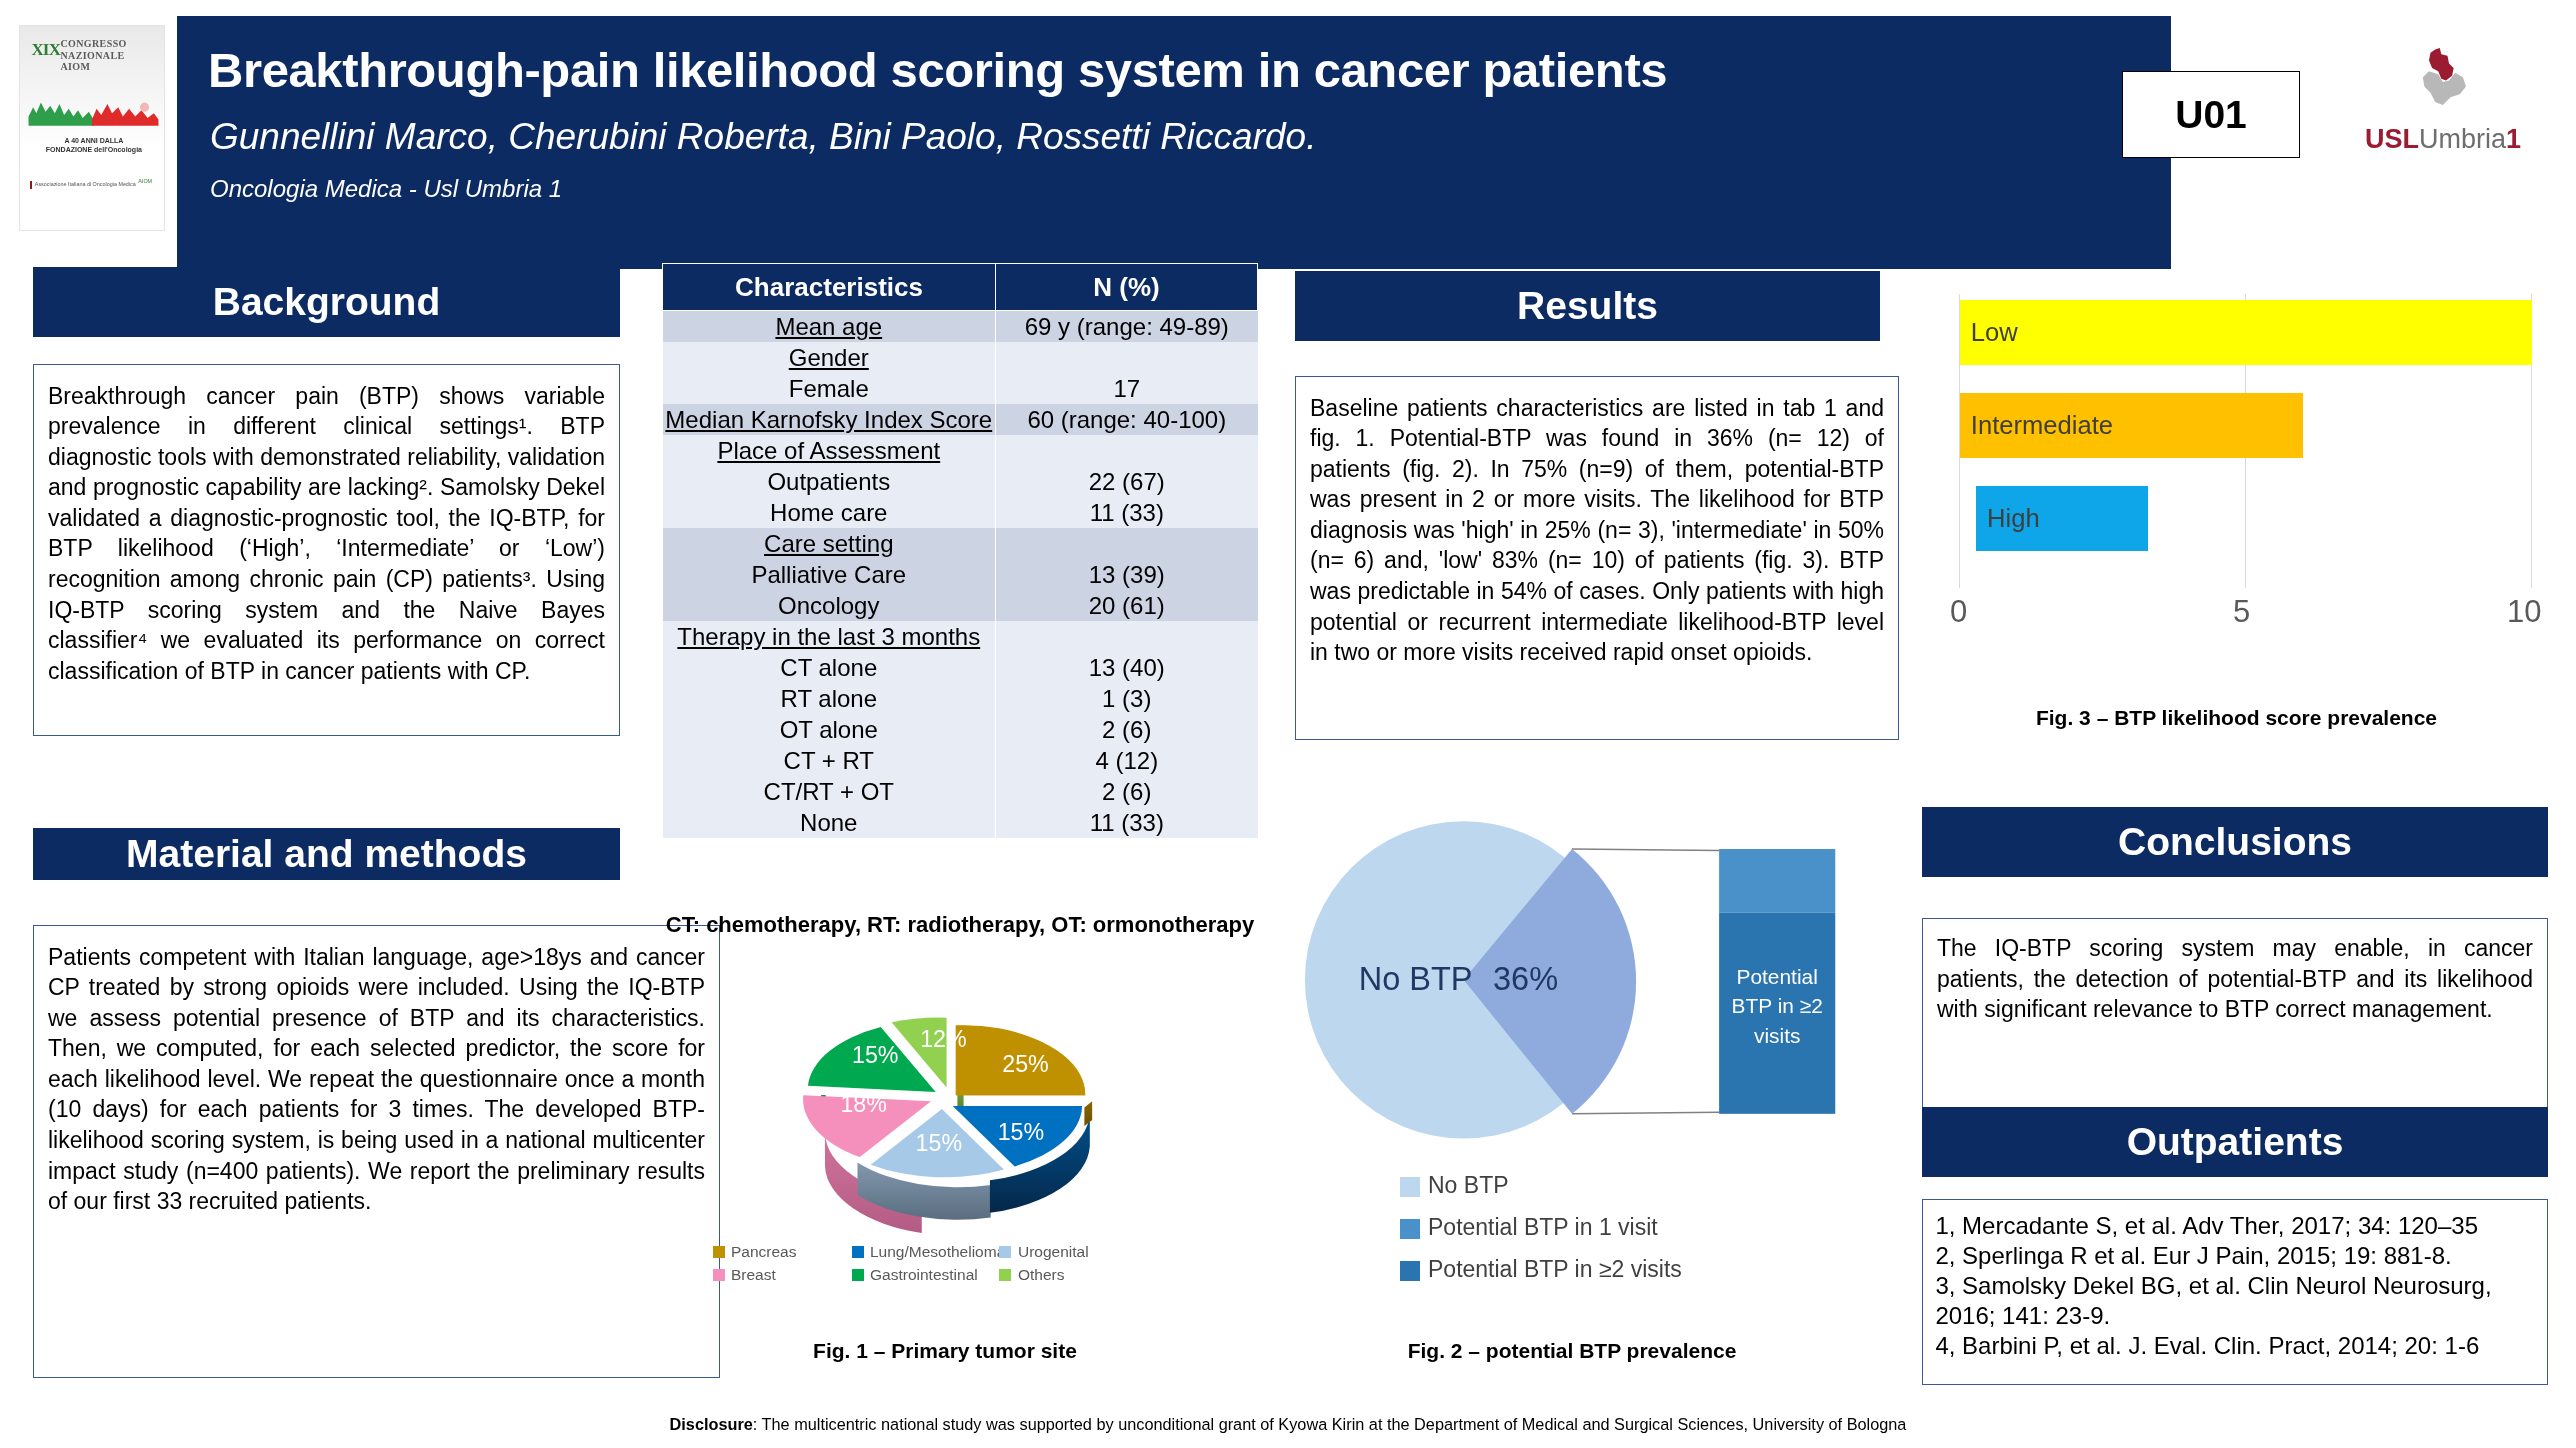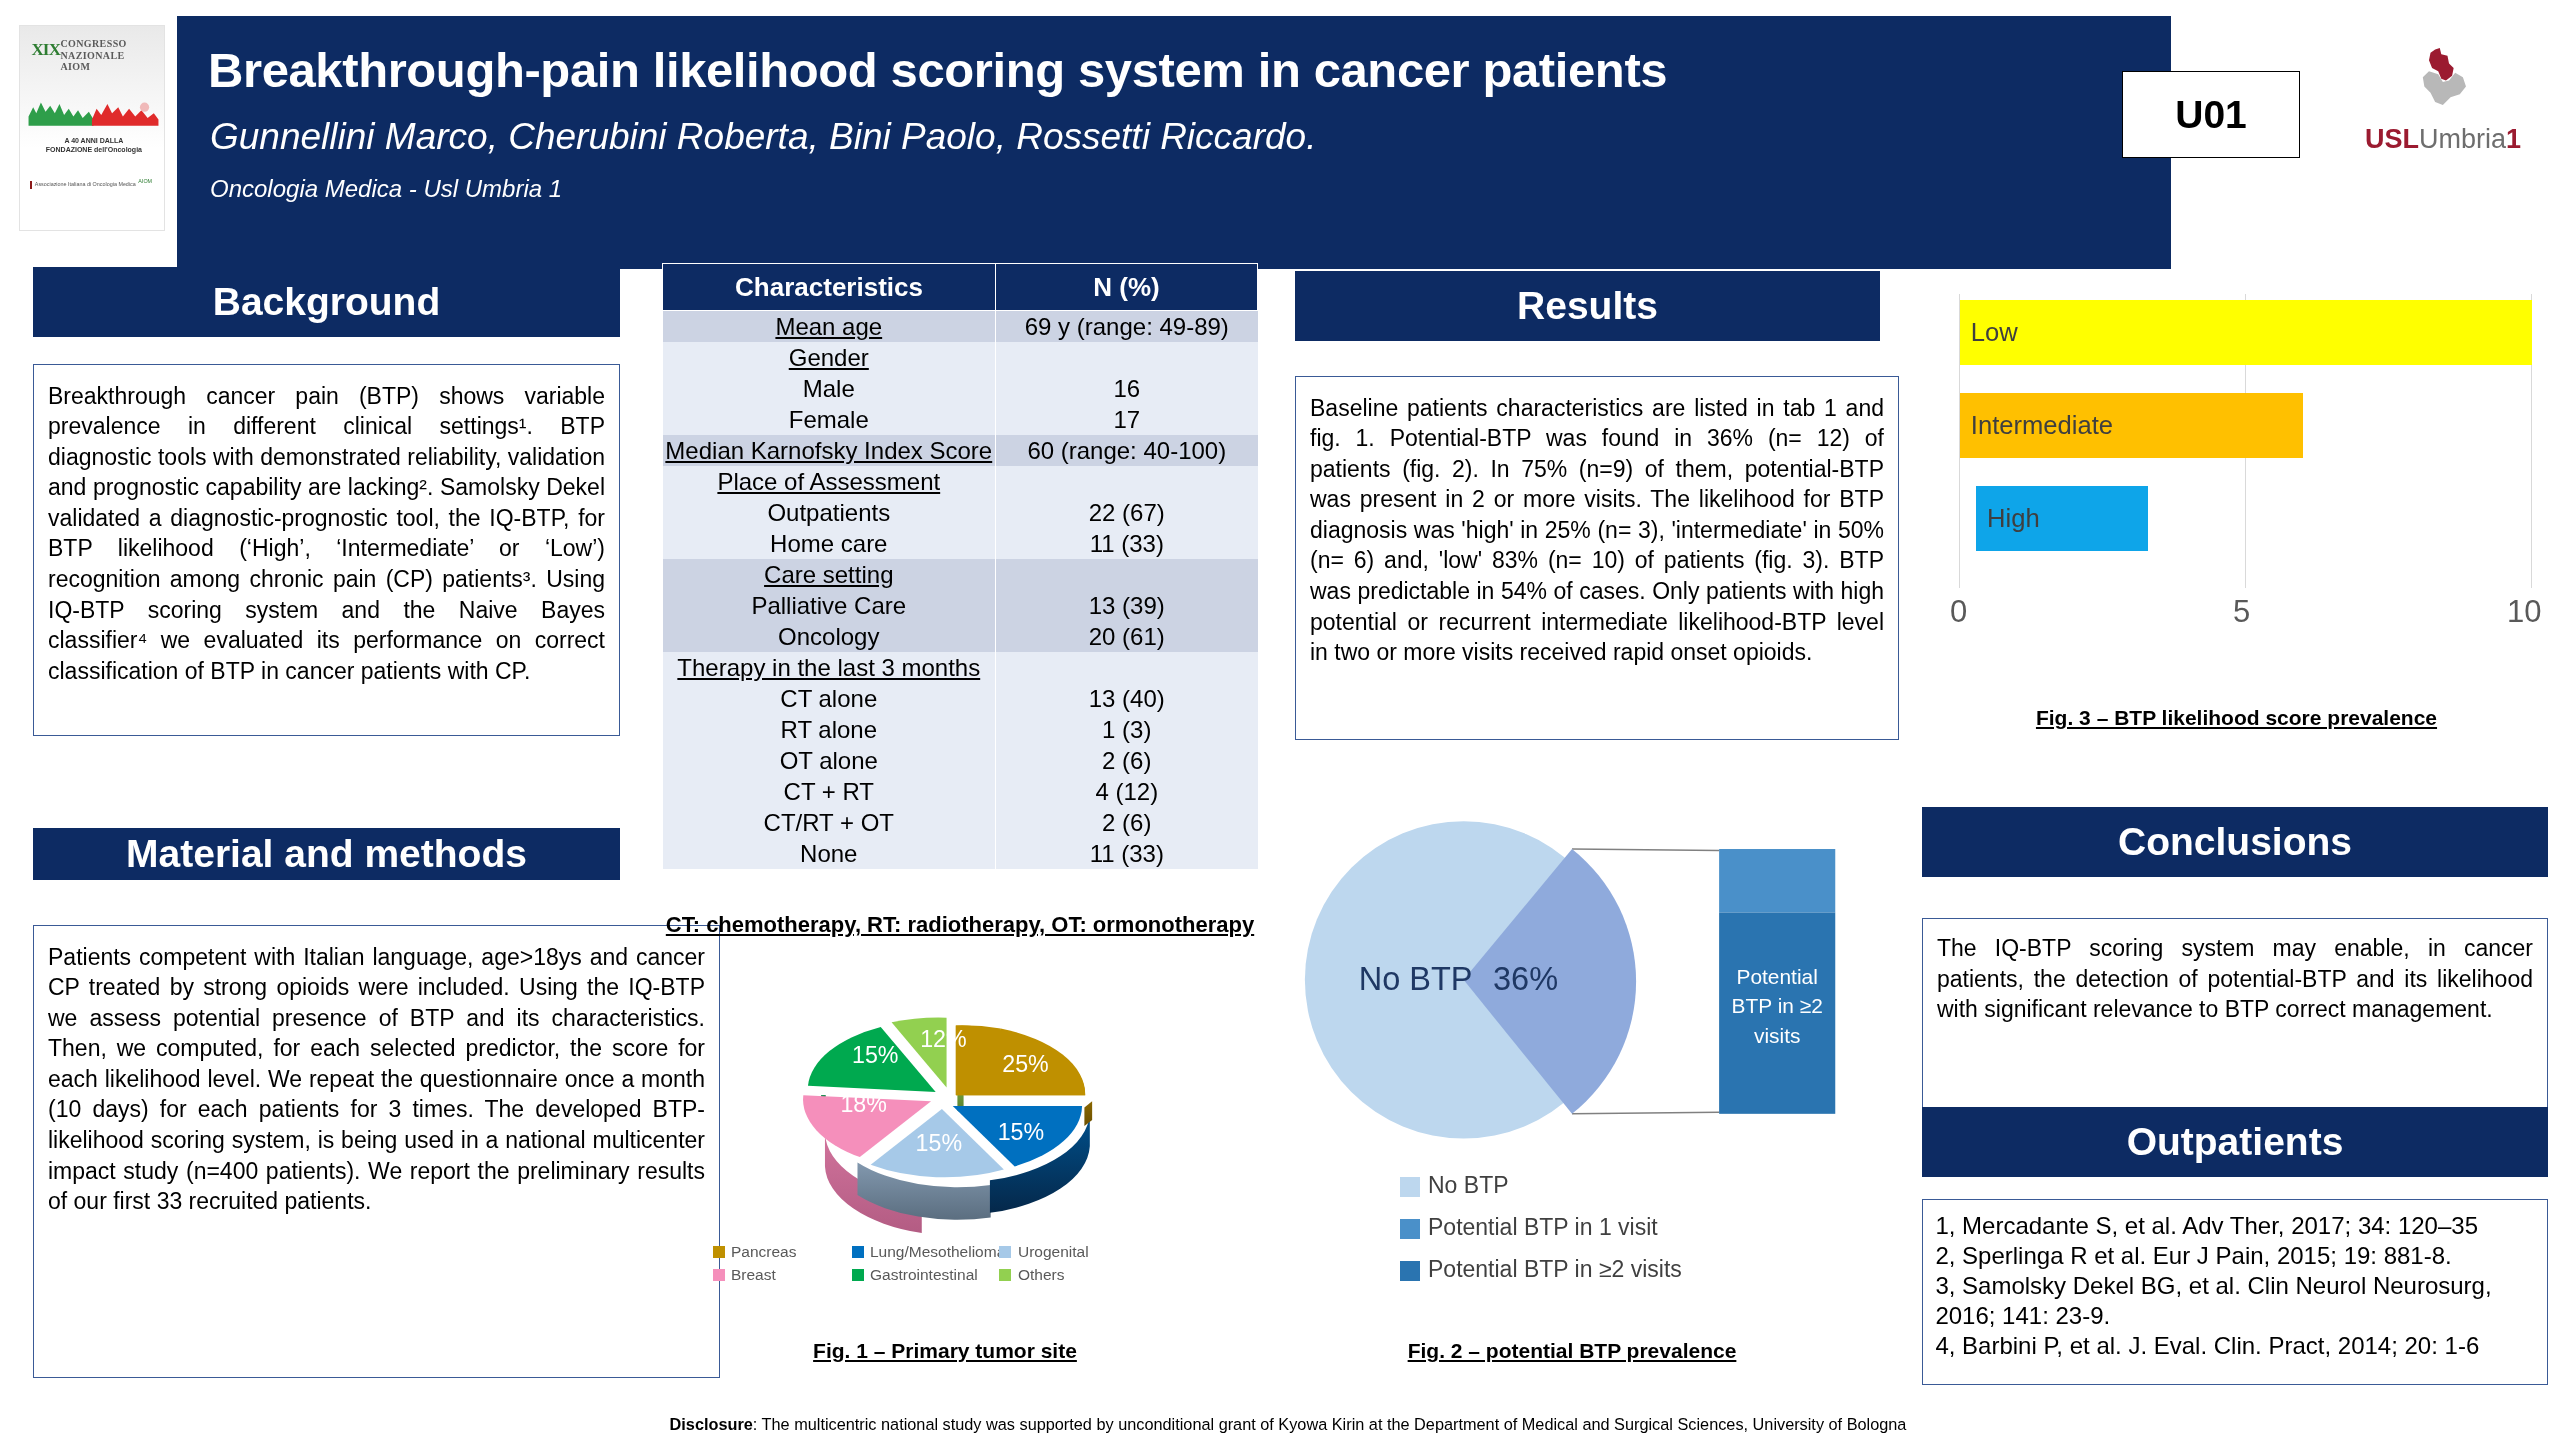--- a/index.html
+++ b/index.html
@@ -55,21 +55,21 @@
   
   #tab1{left:662px;top:263px;width:596px;}
   #tab1 table{border-collapse:collapse;width:100%;table-layout:fixed;}
   #tab1 th{background:#0d2b63;color:#fff;font-size:26px;font-weight:bold;
       padding:7.7px 0;text-align:center;border:0.8px solid #fff;}
   #tab1 td{font-size:24px;text-align:center;padding:1.5px 0;border:none;}
   #tab1 tr.shade td{background:#ccd3e3;}
   #tab1 tr.light td{background:#e7ecf5;}
   #tab1 td.left-col{border-right:0.8px solid #fff;}
   .u{text-decoration:underline;}
-  .cap{font-size:22px;font-weight:bold;text-align:center;line-height:1.22;text-decoration:underline;}
+  .cap{font-size:22px;font-weight:bold;text-align:center;line-height:1.22;}
 
   
   #fig3{left:1919px;top:286px;width:635px;height:372px;}
   .bar-plot{position:absolute;left:40px;top:7.7px;width:573px;height:294px;}
   .grid-line{position:absolute;top:0;width:0.8px;height:100%;background:#d9d9d9;}
   .bar{position:absolute;height:65px;}
   .bar-label{position:absolute;left:11px;font-size:25.6px;color:#3f3f3f;}
   .axis-num{position:absolute;top:308px;font-size:31px;color:#595959;}
 
   
@@ -160,24 +160,20 @@
     <tbody id="tab1-body">
         <tr class="shade">
           <td class="left-col"><span class="u">Mean age</span></td>
           <td>69 y (range: 49-89)</td>
         </tr>
         <tr class="light">
           <td class="left-col"><span class="u">Gender</span></td>
           <td></td>
         </tr>
         <tr class="light">
-          <td class="left-col">Male</td>
-          <td>16</td>
-        </tr>
-        <tr class="light">
           <td class="left-col">Female</td>
           <td>17</td>
         </tr>
         <tr class="shade">
           <td class="left-col"><span class="u">Median Karnofsky Index Score</span></td>
           <td>60 (range: 40-100)</td>
         </tr>
         <tr class="light">
           <td class="left-col"><span class="u">Place of Assessment</span></td>
           <td></td>

